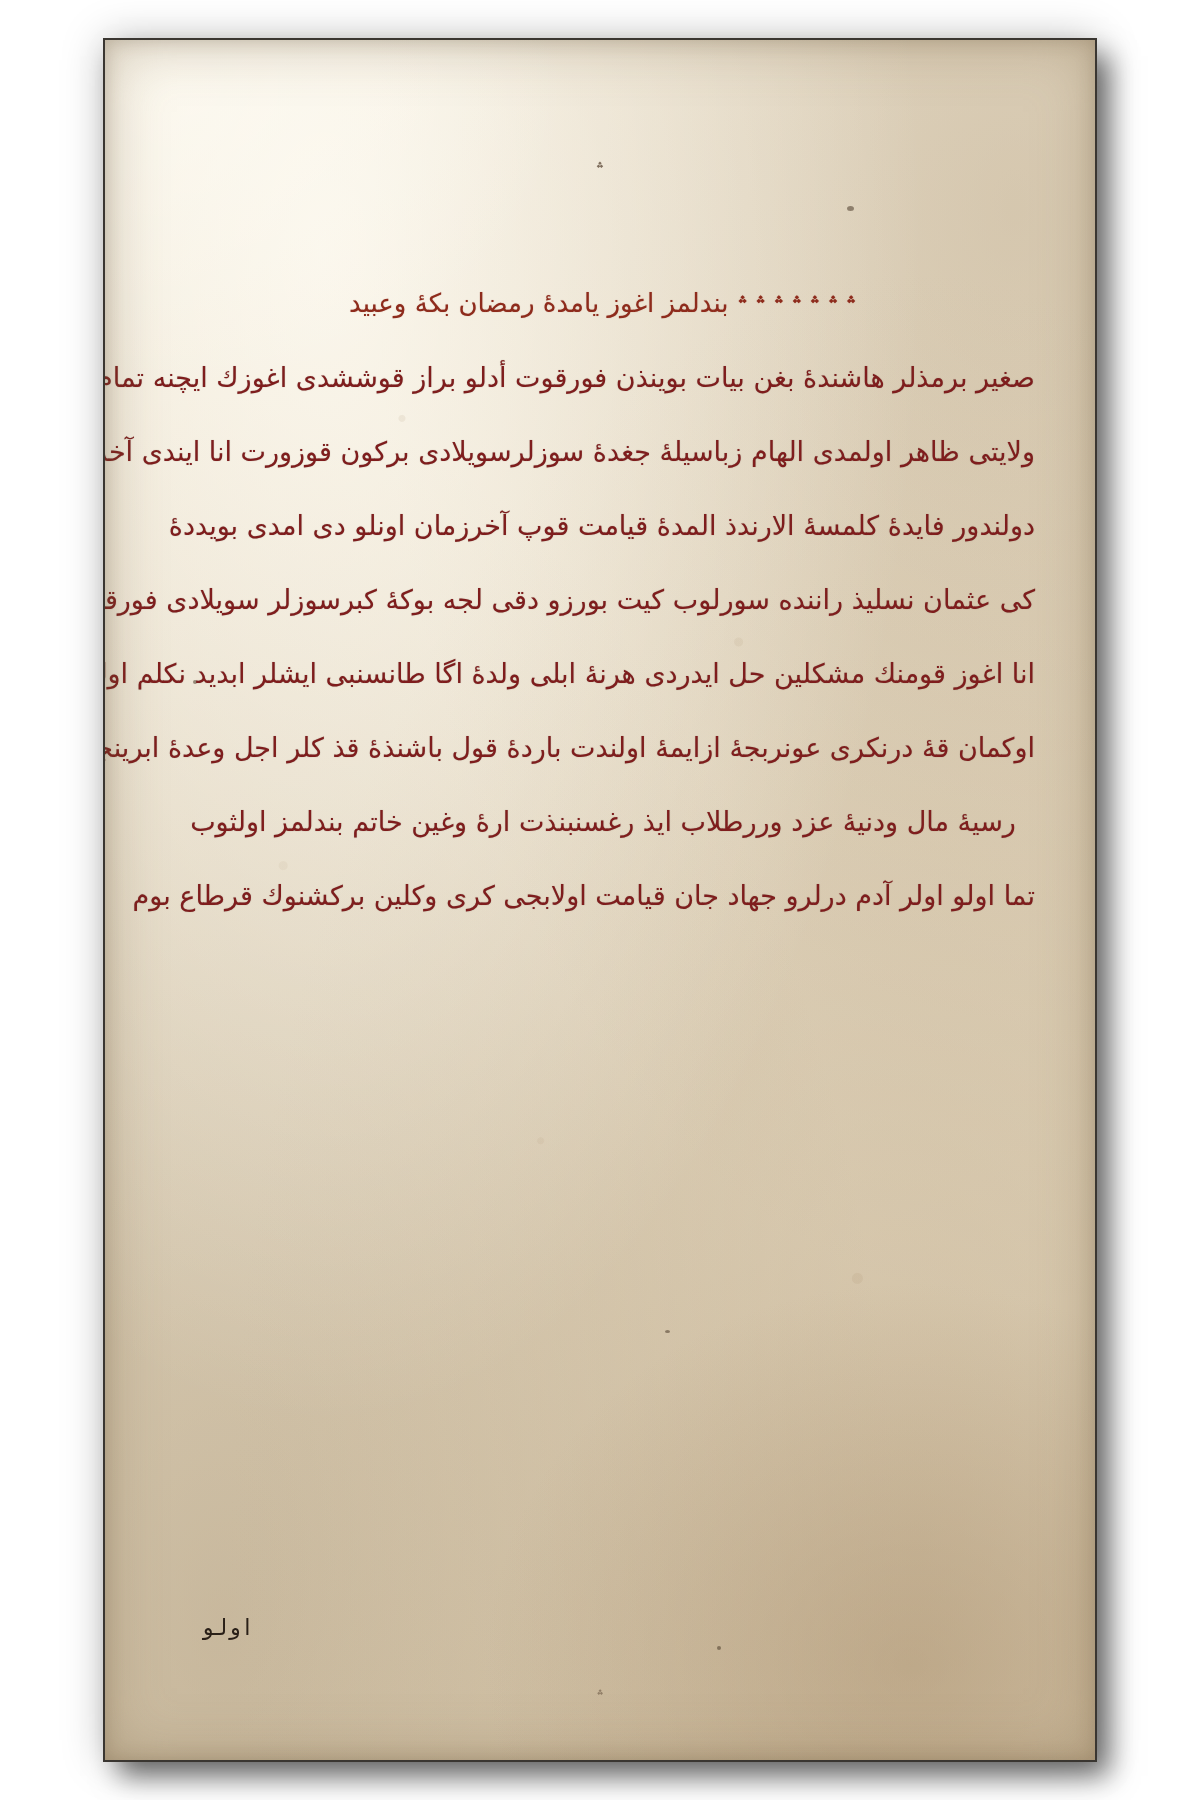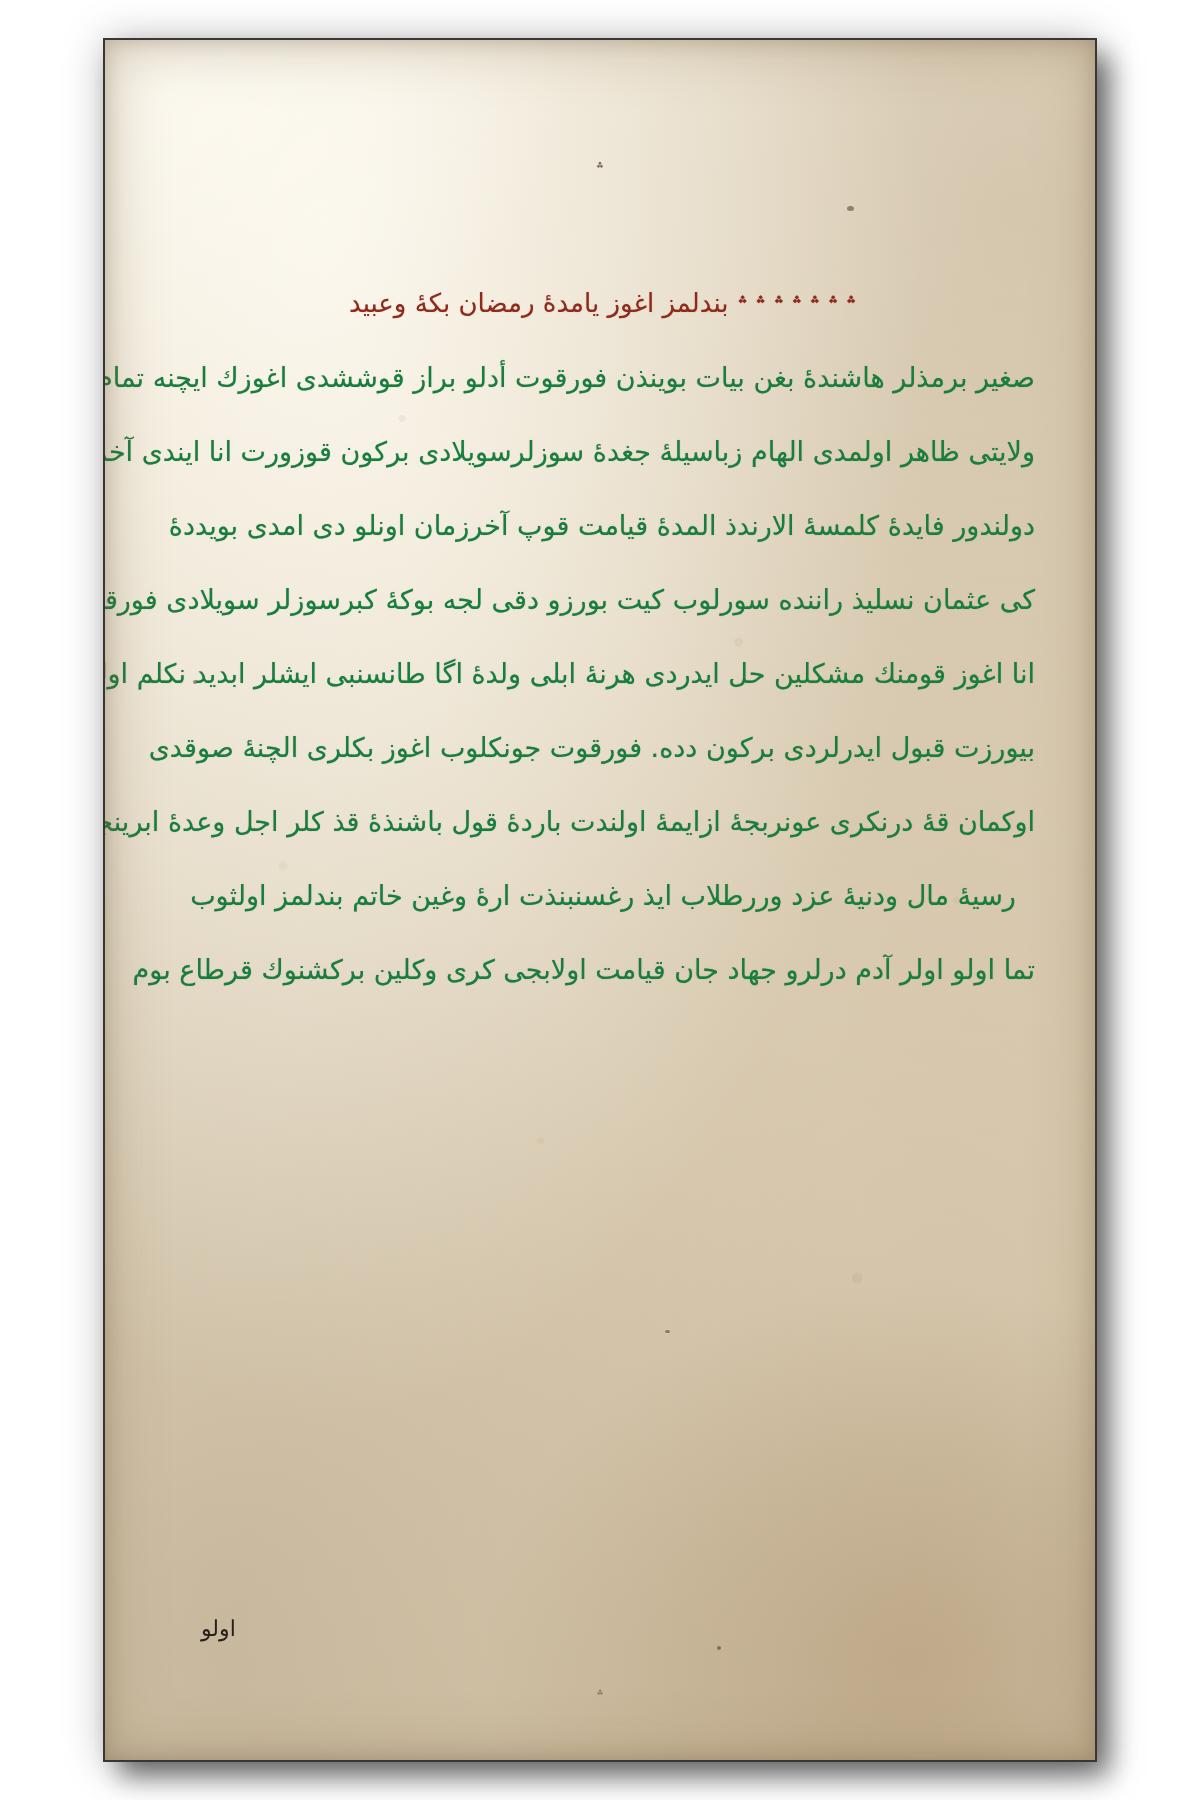--- a/index.html
+++ b/index.html
@@ -98,21 +98,21 @@
     position: absolute;
     left: 66px;
     right: 60px;
     top: 250px;
   }
 
   .line {
     direction: rtl;
     text-align: center;
     font-family: "DejaVu Sans", sans-serif;
-    color: #15803d;
+    color: #7f1d1d;
     font-size: 27px;
     line-height: 1.0;
     height: 74px;
     white-space: nowrap;
     overflow: visible;
     letter-spacing: 0px;
     text-shadow: 0 0 1px rgba(40,28,18,0.35);
   }
 
   .line.rubric {
@@ -129,21 +129,21 @@
   }
 
   
   .catchword {
     position: absolute;
     left: 96px;
     bottom: 118px;
     direction: rtl;
     font-size: 22px;
     color: #2a2018;
-    font-family: Liberation Serif, serif;
+    font-family: Liberation Mono, monospace;
   }
 
   
   .top-mark {
     position: absolute;
     top: 120px;
     left: 0;
     right: 0;
     text-align: center;
     font-size: 16px;
@@ -192,21 +192,20 @@
       <div class="line rubric">
         <span class="rubric-marks">؞ ؞ ؞ ؞ ؞ ؞ ؞</span>
         <span>بندلمز اغوز يامدۀ رمضان بكۀ وعبید</span>
       </div>
 
       <div class="line">صغیر برمذلر هاشندۀ بغن بیات بوینذن فورقوت أدلو براز قوششدی اغوزك ایچنه تمام</div>
       <div class="line">ولایتی ظاهر اولمدی الهام زباسیلۀ جغدۀ سوزلرسویلادی بركون قوزورت انا ایندی آخرزمان</div>
       <div class="line">دولندور فایدۀ كلمسۀ الارندذ المدۀ قیامت قوپ آخرزمان اونلو دی امدی بویددۀ</div>
       <div class="line">كی عثمان نسلیذ راننده سورلوب كیت بورزو دقی لجه بوکۀ كبرسوزلر سویلادی فورقوت</div>
       <div class="line">انا اغوز قومنك مشكلین حل ایدردی هرنۀ ابلی ولدۀ اگا طانسنبی ایشلر ابدید نكلم اول</div>
-      <div class="line">بیورزت قبول ایدرلردی بركون دده. فورقوت جونكلوب اغوز بكلری الچنۀ صوقدی</div>
       <div class="line">اوكمان قۀ درنكری عونربجۀ ازایمۀ اولندت باردۀ قول باشنذۀ قذ كلر اجل وعدۀ ابرینجۀ</div>
       <div class="line">رسیۀ مال ودنیۀ عزد وررطلاب ایذ رغسنبنذت ارۀ وغین خاتم بندلمز اولثوب</div>
       <div class="line">تما اولو اولر آدم درلرو جهاد جان قیامت اولابجی كری وكلین بركشنوك قرطاع بوم</div>
     </div>
 
     <div class="catchword">اولو</div>
     <div class="bottom-mark">؞</div>
 
     <div class="edge-vignette"></div>
   </div>

